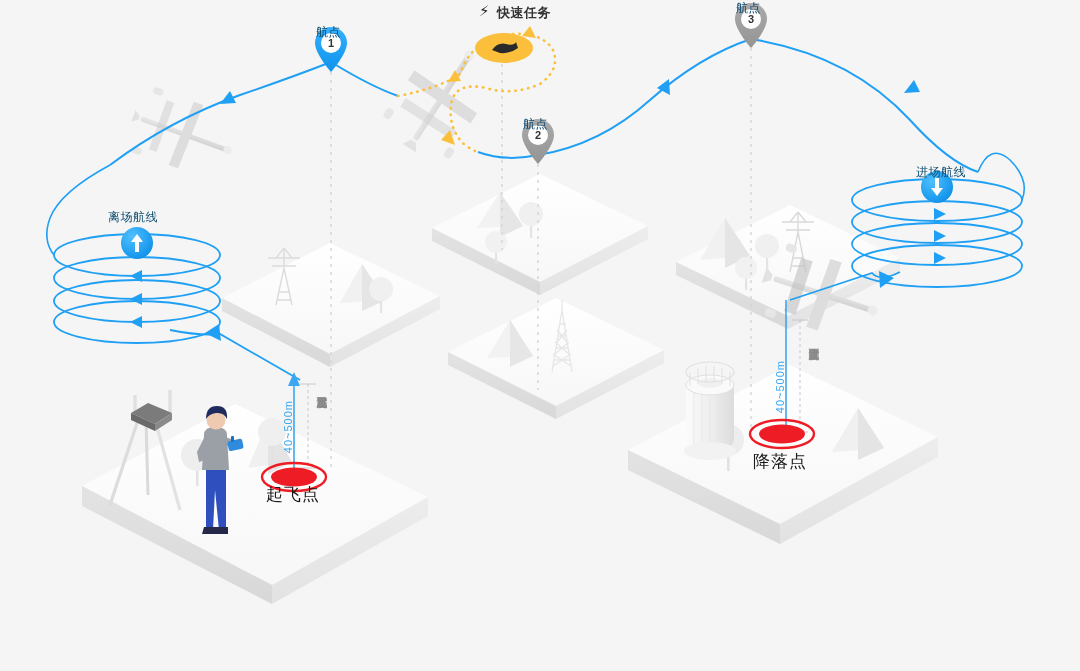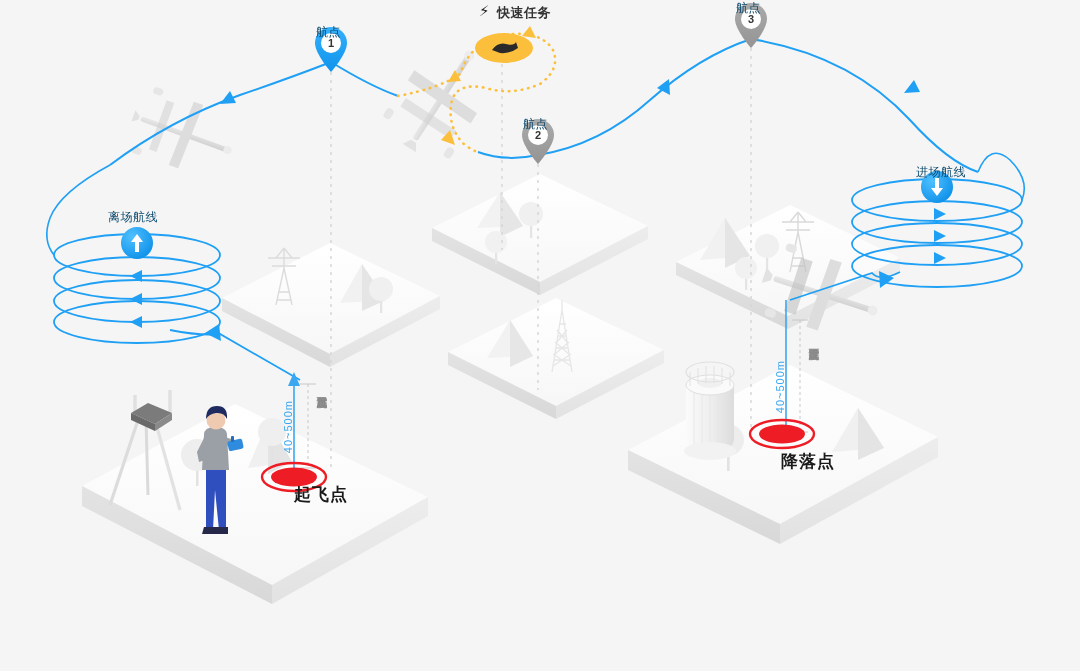--- a/index.html
+++ b/index.html
@@ -15,25 +15,24 @@
   #stage svg{position:absolute;left:0;top:0;}
 
   .lbl{
     position:absolute;
     font-size:12px;
     color:#0c4a6e;
     white-space:nowrap;
     letter-spacing:.5px;
   }
   .lbl.bold{
-    font-weight:bold;
+    font-weight:normal;
     color:#1a1a1a;
     font-size:17px;
     letter-spacing:1px;
-    margin-left:28px;
   }
   .lbl.task{
     color:#333;
     font-size:13px;
     font-weight:600;
   }
   .vert{
     position:absolute;
     font-size:11px;
     color:#8a8a8a;

